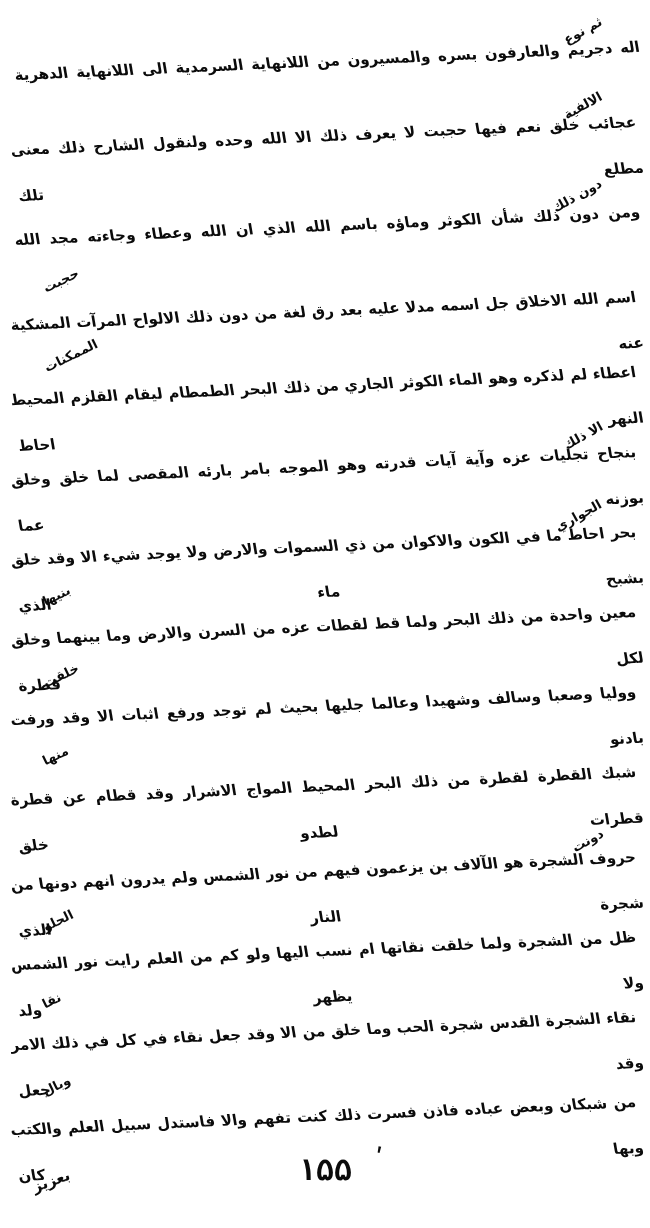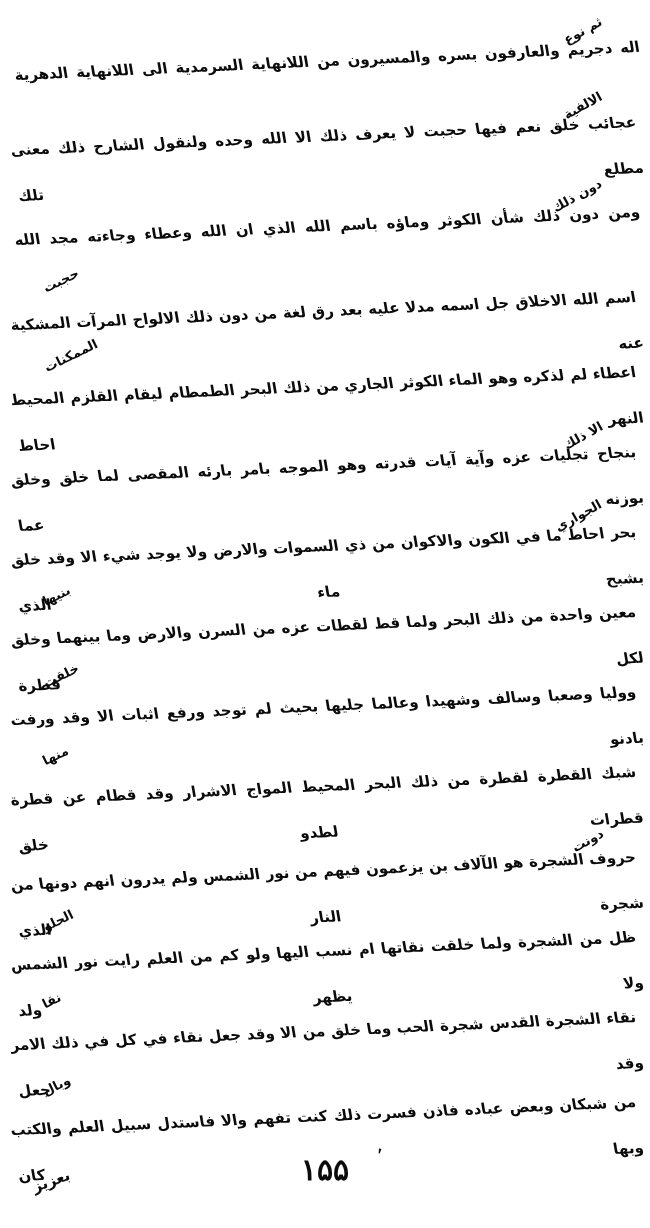--- a/index.html
+++ b/index.html
@@ -52,21 +52,21 @@
   .page-num-wrap {
     position: absolute;
     top: 1152px;
     left: 0;
     width: 650px;
     text-align: center;
     direction: ltr;
   }
   .page-num {
     display: inline-block;
-    font-family: Liberation Serif, serif;
+    font-family: Liberation Mono, monospace;
     font-weight: bold;
     font-size: 30px;
     color: #0b0b0b;
     letter-spacing: 2px;
     position: relative;
   }
   .pen-mark {
     position: absolute;
     top: -8px;
     right: -34px;

